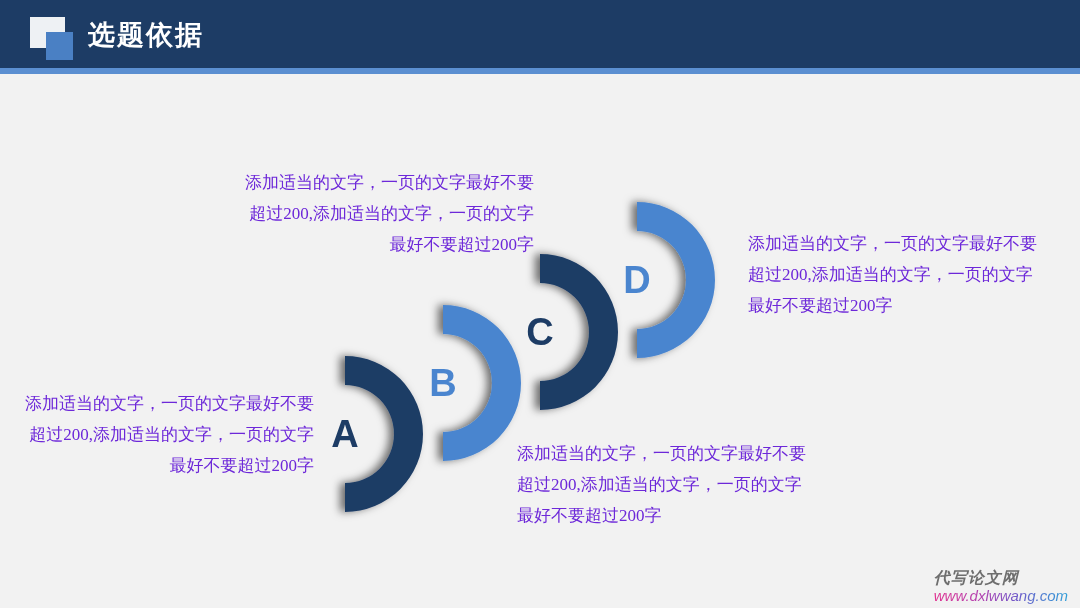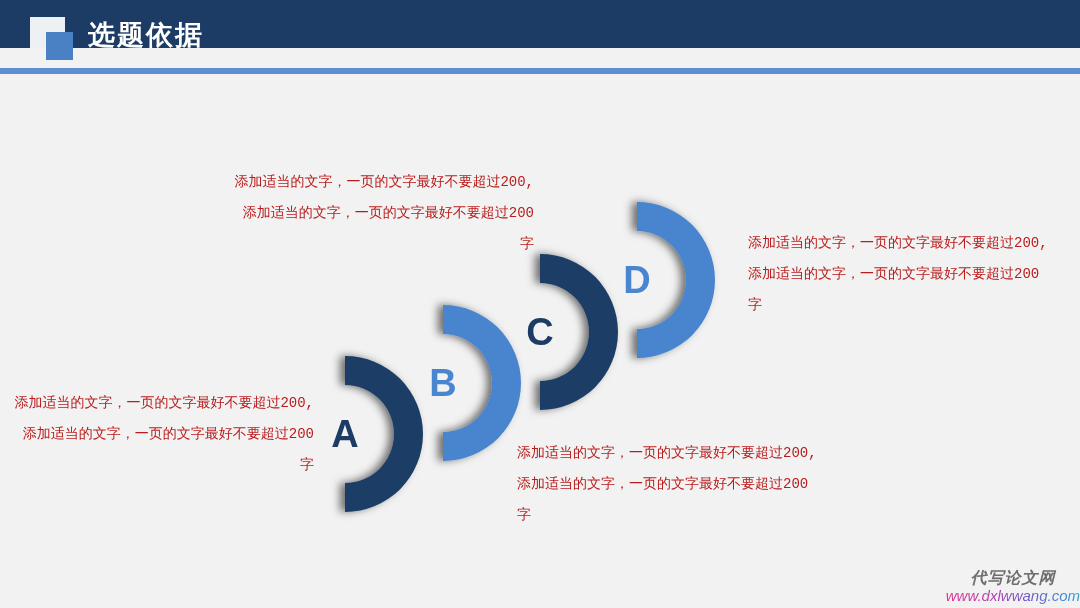--- a/index.html
+++ b/index.html
@@ -6,21 +6,21 @@
   html, body { width:1080px; height:608px; }
   body {
     font-family:"Liberation Sans","DejaVu Sans",sans-serif;
     background:#f2f2f2;
     position:relative;
     overflow:hidden;
   }
 
   
   #header-bar{
-    position:absolute; left:0; top:0; width:1080px; height:48px;
+    position:absolute; left:0; top:0; width:1080px; height:68px;
     background:#1d3c65;
   }
   #header-accent{
     position:absolute; left:0; top:68px; width:1080px; height:6px;
     background:#5b8fd1;
   }
   #header-logo{ position:absolute; left:30px; top:17px; width:48px; height:44px; }
   #logo-square-light{
     position:absolute; left:0; top:0; width:35px; height:31px;
     background:#eef1f4;
@@ -41,38 +41,38 @@
   .arc-group{ position:absolute; }
   .arc-svg{ display:block; overflow:visible; }
   .arc-letter{
     position:absolute; font-size:38px; font-weight:bold;
     line-height:1; text-align:center; width:40px;
   }
 
   
   .caption{
     position:absolute;
-    font-size:14px;
+    font-size:17px;
     line-height:31px;
-    color:#b91c1c;
+    color:#6d28d9;
     width:300px;
-    font-family:Liberation Mono, monospace;
+    font-family:Liberation Serif, serif;
   }
   .caption.right{ text-align:right; }
   .caption.left { text-align:left;  }
 
   #caption-a{ left:14px;  top:388px; }
   #caption-b{ left:234px; top:167px; }
   #caption-c{ left:517px; top:438px; }
   #caption-d{ left:748px; top:228px; }
 
   
   #watermark{
-    position:absolute; right:0; bottom:4px;
-    text-align:center; line-height:1.05;
+    position:absolute; right:12px; bottom:4px;
+    text-align:left; line-height:1.05;
   }
   #watermark-title{
     font-size:16px; font-weight:bold; font-style:italic;
     color:#6e6e6e; letter-spacing:1px; display:block;
   }
   #watermark-url{
     font-size:15px; font-style:italic; font-weight:normal;
     display:block; margin-top:1px;
     background:linear-gradient(90deg,#e0308f 0%,#b13fb0 35%,#6f59c9 62%,#2f9fd8 100%);
     -webkit-background-clip:text; background-clip:text;

